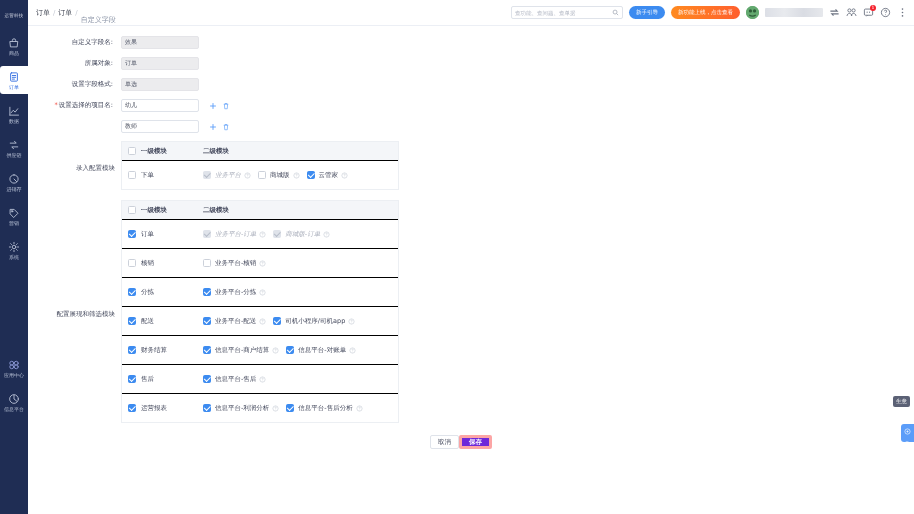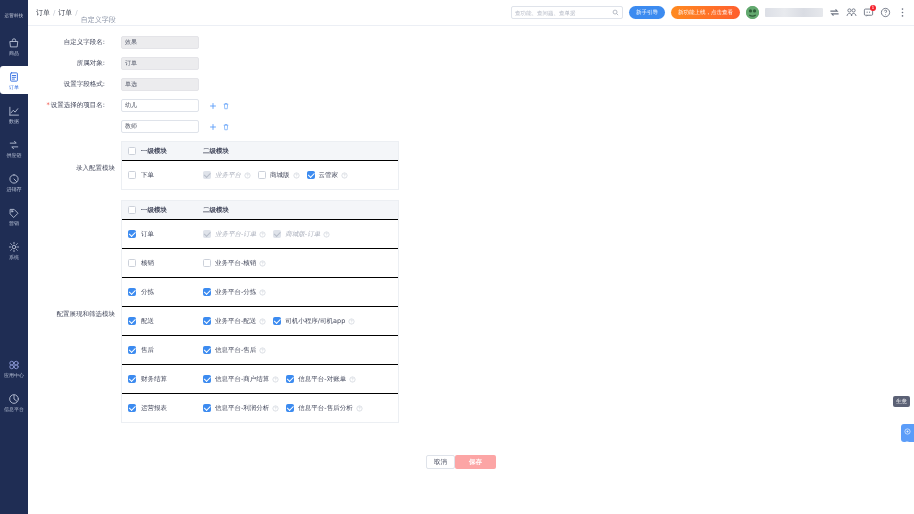--- a/index.html
+++ b/index.html
@@ -93,21 +93,21 @@
     position: absolute; top: -2px; right: -2px; min-width: 6px; height: 6px;
     background: #f5222d; color: #fff; border-radius: 3px;
     font-size: 4.5px; line-height: 6px; text-align: center; padding: 0 1px;
   }
 
   
   .content { flex: 1; overflow: hidden; padding-top: 10px; }
 
   .form-row { display: flex; align-items: center; margin-bottom: 8px; }
   .form-label {
-    width: 93px; text-align: right; padding-right: 16px;
+    width: 93px; text-align: right; padding-right: 8px;
     font-size: 6.5px; color: #41465a; white-space: nowrap;
   }
   .form-label .req { color: #f04134; margin-right: 1px; }
   .inp {
     width: 78px; height: 13px; border: 1px solid #dfe3ea; border-radius: 2px;
     display: flex; align-items: center; padding: 0 3px;
     font-size: 6px; color: #4a4f5e; background: #fff;
   }
   .inp.readonly { background: #ececee; border-color: #e4e4e8; color: #5b6070; }
   .row-actions { display:flex; align-items:center; gap:5px; margin-left: 10px; }
@@ -147,28 +147,28 @@
   .cb.disabled { background: #f0f1f4; border-color: #dcdfe6; cursor: not-allowed; }
   .cb.disabled.checked { background: #dfe3ea; border-color: #dfe3ea; }
   .cb.disabled.checked::after { border-color: #b6bcc8; }
 
   .subitem { display: inline-flex; align-items: center; white-space: nowrap; }
   .subitem .txt { font-size: 6.5px; margin-left: 4px; color: #41465a; }
   .subitem.dim .txt { color: #a9aebb; font-style: italic; }
   .qmark { width: 7px; height: 7px; margin-left: 3px; opacity:.75; }
   .qmark svg { display:block; }
 
-  .footer-btns { display: flex; justify-content: center; margin-top: 32px; margin-left: -20px;}
+  .footer-btns { display: flex; justify-content: center; margin-top: 12px; margin-left: -20px;}
   .btn {
     height: 14px; min-width: 26px; padding: 0 7px; border-radius: 2px;
     font-size: 6.5px; display: flex; align-items: center; justify-content: center;
     cursor: pointer;
   }
   .btn-default { background: #fff; border: 1px solid #dfe3ea; color: #41465a; }
-  .btn-primary { background: #6d28d9; color: #fff; border: 7px solid #fca5a5; font-weight: bold; }
+  .btn-primary { background: #6d28d9; color: #fff; border: 3px solid #fca5a5; font-weight: bold; }
 
   
   .float-tag {
     position: absolute; right: 4px; top: 396px;
     background: #5b6175; color: #fff; font-size: 5.5px;
     padding: 2px 3px; border-radius: 2px; white-space: nowrap; cursor: pointer;
   }
   .float-feedback {
     position: absolute; right: 0px; top: 424px; width: 13px;
     background: #5b9df9; color: #fff; border-radius: 3px 0 0 3px;
@@ -564,56 +564,56 @@
                         <path d="M6.4 6.3c0-1 .8-1.6 1.7-1.6s1.6.6 1.6 1.5c0 1.2-1.6 1.3-1.6 2.5"></path>
                         <circle cx="8.1" cy="11.2" r=".7" fill="#b0b6c3" stroke="none"></circle>
                       </svg>
                     </span>
                   </span>
                 </div>
               </div>
               <div class="trow">
                 <div class="col1">
                   <span class="cb checked"></span>
+                  <span class="cellname">财务结算</span>
+                </div>
+                <div class="col2">
+                  <span class="subitem">
+                    <span class="cb checked"></span>
+                    <span class="txt">信息平台-商户结算</span>
+                    <span class="qmark">
+                      <svg viewBox="0 0 16 16" width="7" height="7" fill="none" stroke="#b0b6c3" stroke-width="1.3">
+                        <circle cx="8" cy="8" r="6"></circle>
+                        <path d="M6.4 6.3c0-1 .8-1.6 1.7-1.6s1.6.6 1.6 1.5c0 1.2-1.6 1.3-1.6 2.5"></path>
+                        <circle cx="8.1" cy="11.2" r=".7" fill="#b0b6c3" stroke="none"></circle>
+                      </svg>
+                    </span>
+                  </span>
+                  <span class="subitem">
+                    <span class="cb checked"></span>
+                    <span class="txt">信息平台-对账单</span>
+                    <span class="qmark">
+                      <svg viewBox="0 0 16 16" width="7" height="7" fill="none" stroke="#b0b6c3" stroke-width="1.3">
+                        <circle cx="8" cy="8" r="6"></circle>
+                        <path d="M6.4 6.3c0-1 .8-1.6 1.7-1.6s1.6.6 1.6 1.5c0 1.2-1.6 1.3-1.6 2.5"></path>
+                        <circle cx="8.1" cy="11.2" r=".7" fill="#b0b6c3" stroke="none"></circle>
+                      </svg>
+                    </span>
+                  </span>
+                </div>
+              </div>
+              <div class="trow">
+                <div class="col1">
+                  <span class="cb checked"></span>
                   <span class="cellname">售后</span>
                 </div>
                 <div class="col2">
                   <span class="subitem">
                     <span class="cb checked"></span>
                     <span class="txt">信息平台-售后</span>
-                    <span class="qmark">
-                      <svg viewBox="0 0 16 16" width="7" height="7" fill="none" stroke="#b0b6c3" stroke-width="1.3">
-                        <circle cx="8" cy="8" r="6"></circle>
-                        <path d="M6.4 6.3c0-1 .8-1.6 1.7-1.6s1.6.6 1.6 1.5c0 1.2-1.6 1.3-1.6 2.5"></path>
-                        <circle cx="8.1" cy="11.2" r=".7" fill="#b0b6c3" stroke="none"></circle>
-                      </svg>
-                    </span>
-                  </span>
-                </div>
-              </div>
-              <div class="trow">
-                <div class="col1">
-                  <span class="cb checked"></span>
-                  <span class="cellname">财务结算</span>
-                </div>
-                <div class="col2">
-                  <span class="subitem">
-                    <span class="cb checked"></span>
-                    <span class="txt">信息平台-商户结算</span>
-                    <span class="qmark">
-                      <svg viewBox="0 0 16 16" width="7" height="7" fill="none" stroke="#b0b6c3" stroke-width="1.3">
-                        <circle cx="8" cy="8" r="6"></circle>
-                        <path d="M6.4 6.3c0-1 .8-1.6 1.7-1.6s1.6.6 1.6 1.5c0 1.2-1.6 1.3-1.6 2.5"></path>
-                        <circle cx="8.1" cy="11.2" r=".7" fill="#b0b6c3" stroke="none"></circle>
-                      </svg>
-                    </span>
-                  </span>
-                  <span class="subitem">
-                    <span class="cb checked"></span>
-                    <span class="txt">信息平台-对账单</span>
                     <span class="qmark">
                       <svg viewBox="0 0 16 16" width="7" height="7" fill="none" stroke="#b0b6c3" stroke-width="1.3">
                         <circle cx="8" cy="8" r="6"></circle>
                         <path d="M6.4 6.3c0-1 .8-1.6 1.7-1.6s1.6.6 1.6 1.5c0 1.2-1.6 1.3-1.6 2.5"></path>
                         <circle cx="8.1" cy="11.2" r=".7" fill="#b0b6c3" stroke="none"></circle>
                       </svg>
                     </span>
                   </span>
                 </div>
               </div>

